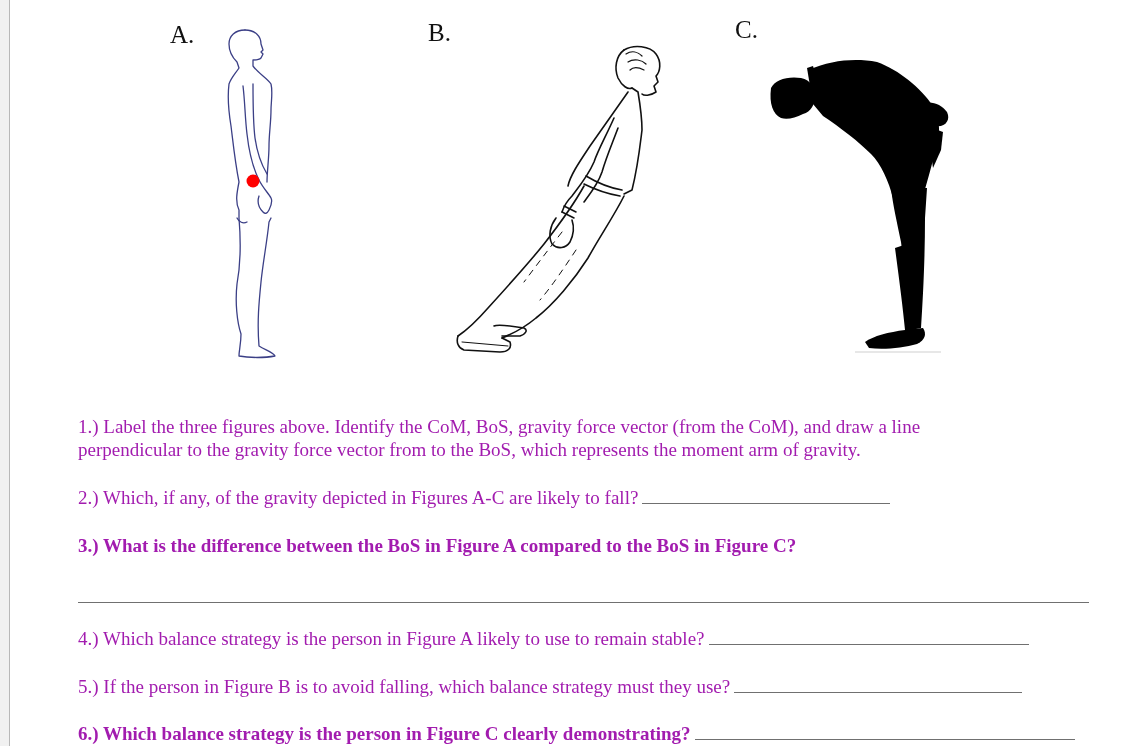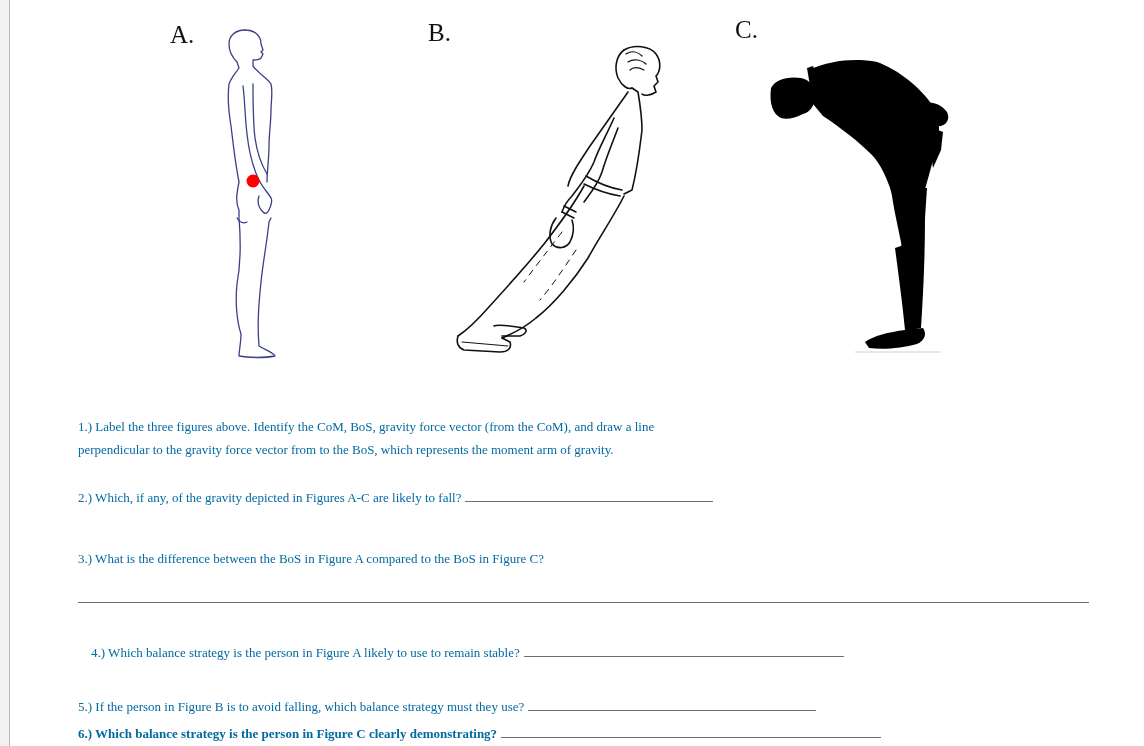--- a/index.html
+++ b/index.html
@@ -11,22 +11,22 @@
   }
   .gutter {
     position: absolute; left: 0; top: 0; width: 9px; height: 746px;
     background: #f1f1f1; border-right: 1px solid #b8b8b8;
   }
   .fig-label {
     position: absolute; font-size: 25px; line-height: 25px; color: #111;
   }
   .figure { position: absolute; }
   .q {
-    position: absolute; left: 78px; font-size: 13px; line-height: 22px;
-    white-space: nowrap; color: #0369a1;
+    position: absolute; left: 78px; font-size: 19px; line-height: 22px;
+    white-space: nowrap; color: #a21caf;
   }
   .blank {
     display: inline-block; border-bottom: 1.6px solid #707070; height: 14px;
     vertical-align: baseline; margin-left: 4px;
   }
   .full-line {
     position: absolute; left: 78px; top: 602px; width: 1011px;
     border-top: 1.6px solid #707070;
   }
 </style>
@@ -108,32 +108,32 @@
 </div>
 <div class="q" style="top:439px;">
   <span>perpendicular to the gravity force vector from to the BoS, which represents the moment arm of gravity.</span>
 </div>
 
 <div class="q" style="top:487px;">
   <span>2.)</span>
   <span>Which, if any, of the gravity depicted in Figures A-C are likely to fall?</span><span class="blank" style="width:248px;"></span>
 </div>
 
-<div class="q" style="top:548px;">
+<div class="q" style="top:535px;font-weight:bold;">
   <span>3.)</span>
   <span>What is the difference between the BoS in Figure A compared to the BoS in Figure C?</span>
 </div>
 <div class="full-line"></div>
 
-<div class="q" style="top:642px;margin-left:13px;">
+<div class="q" style="top:628px;">
   <span>4.)</span>
   <span>Which balance strategy is the person in Figure A likely to use to remain stable?</span><span class="blank" style="width:320px;"></span>
 </div>
 
-<div class="q" style="top:676px;margin-top:20px;">
+<div class="q" style="top:676px;">
   <span>5.)</span>
   <span>If the person in Figure B is to avoid falling, which balance strategy must they use?</span><span class="blank" style="width:288px;"></span>
 </div>
 
 <div class="q" style="top:723px;font-weight:bold;">
   <span>6.)</span>
   <span>Which balance strategy is the person in Figure C clearly demonstrating?</span><span class="blank" style="width:380px;"></span>
 </div>
 
 </body></html>

